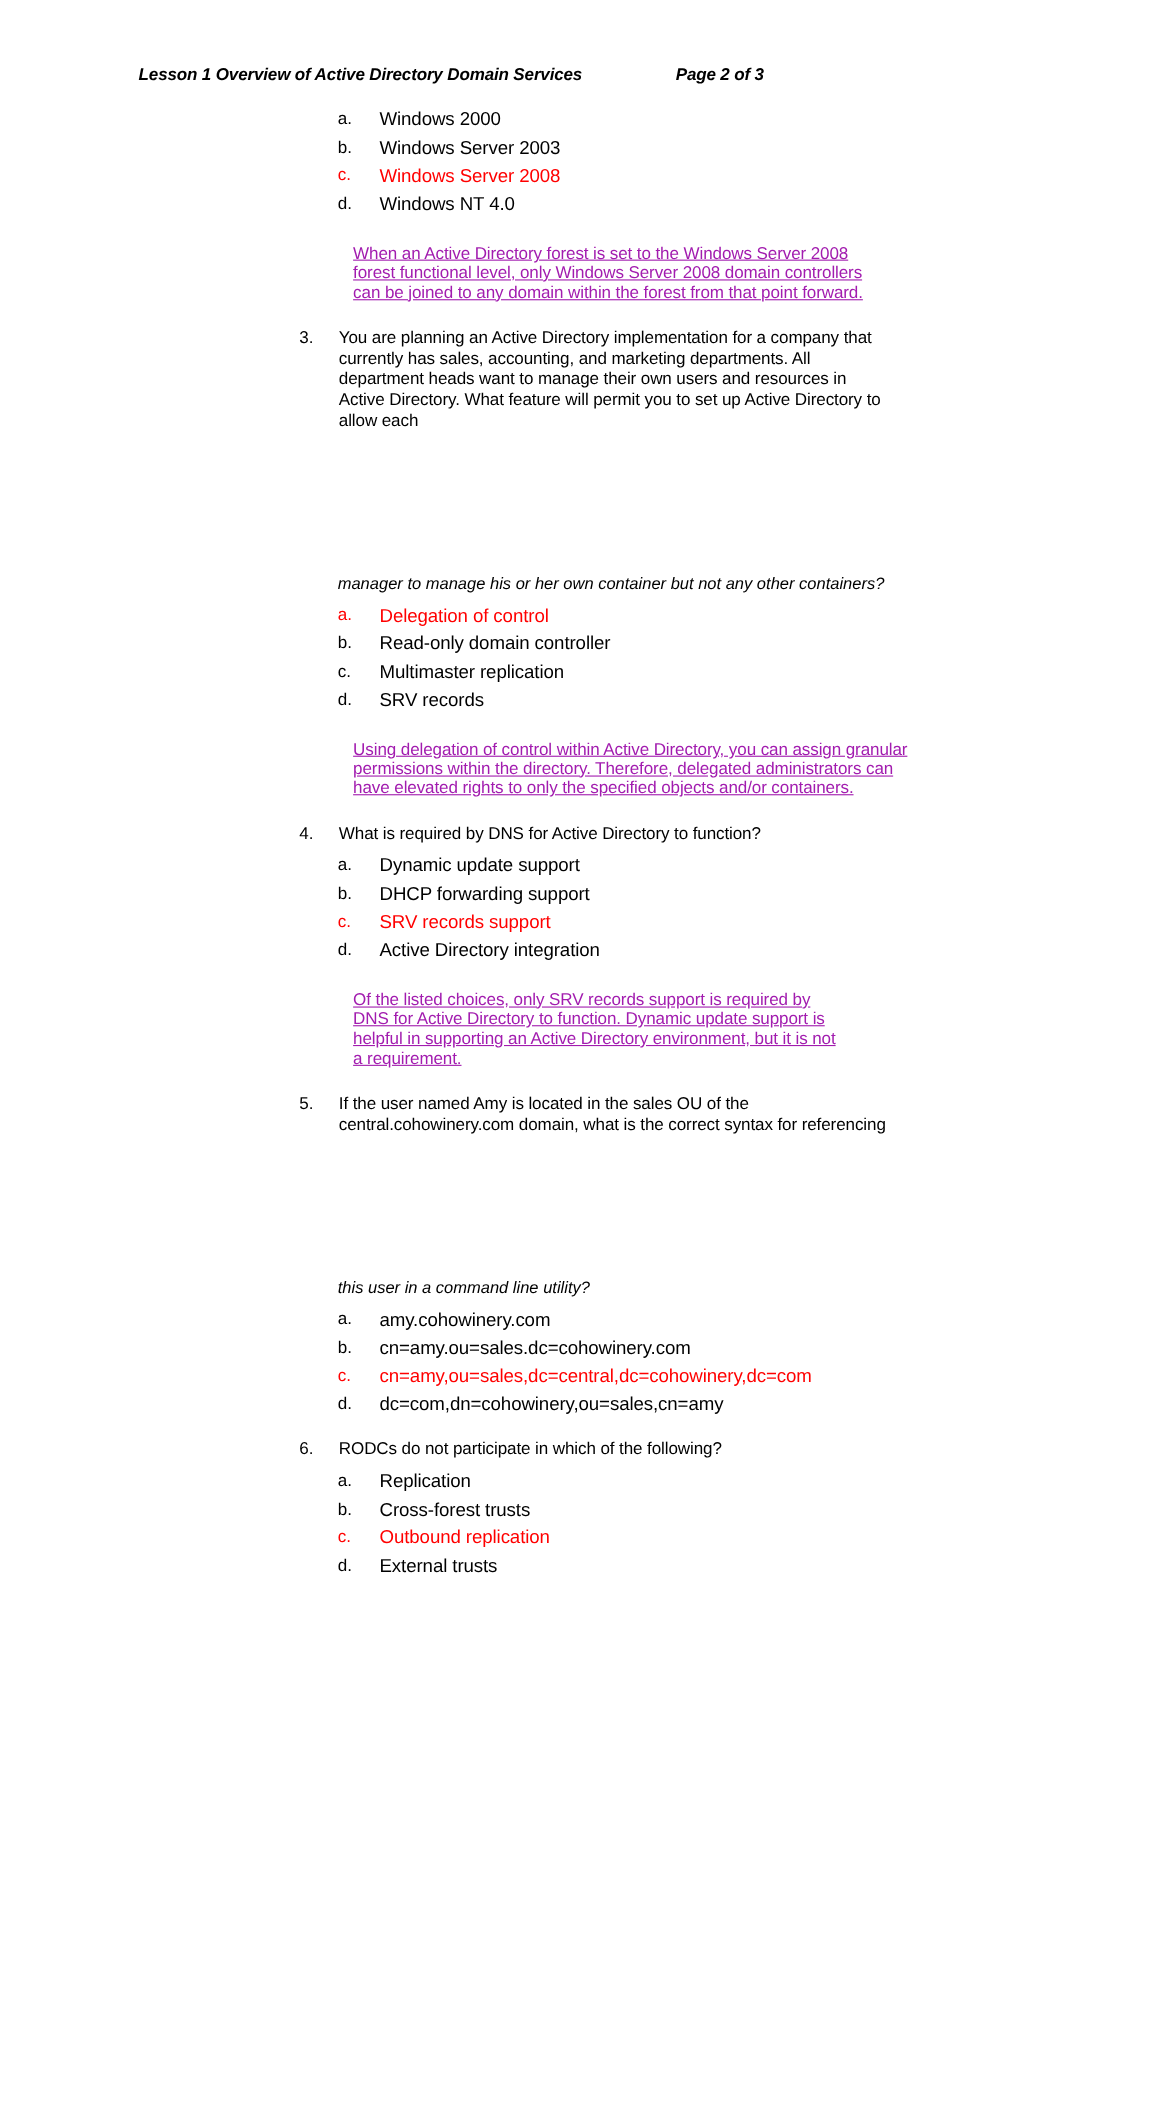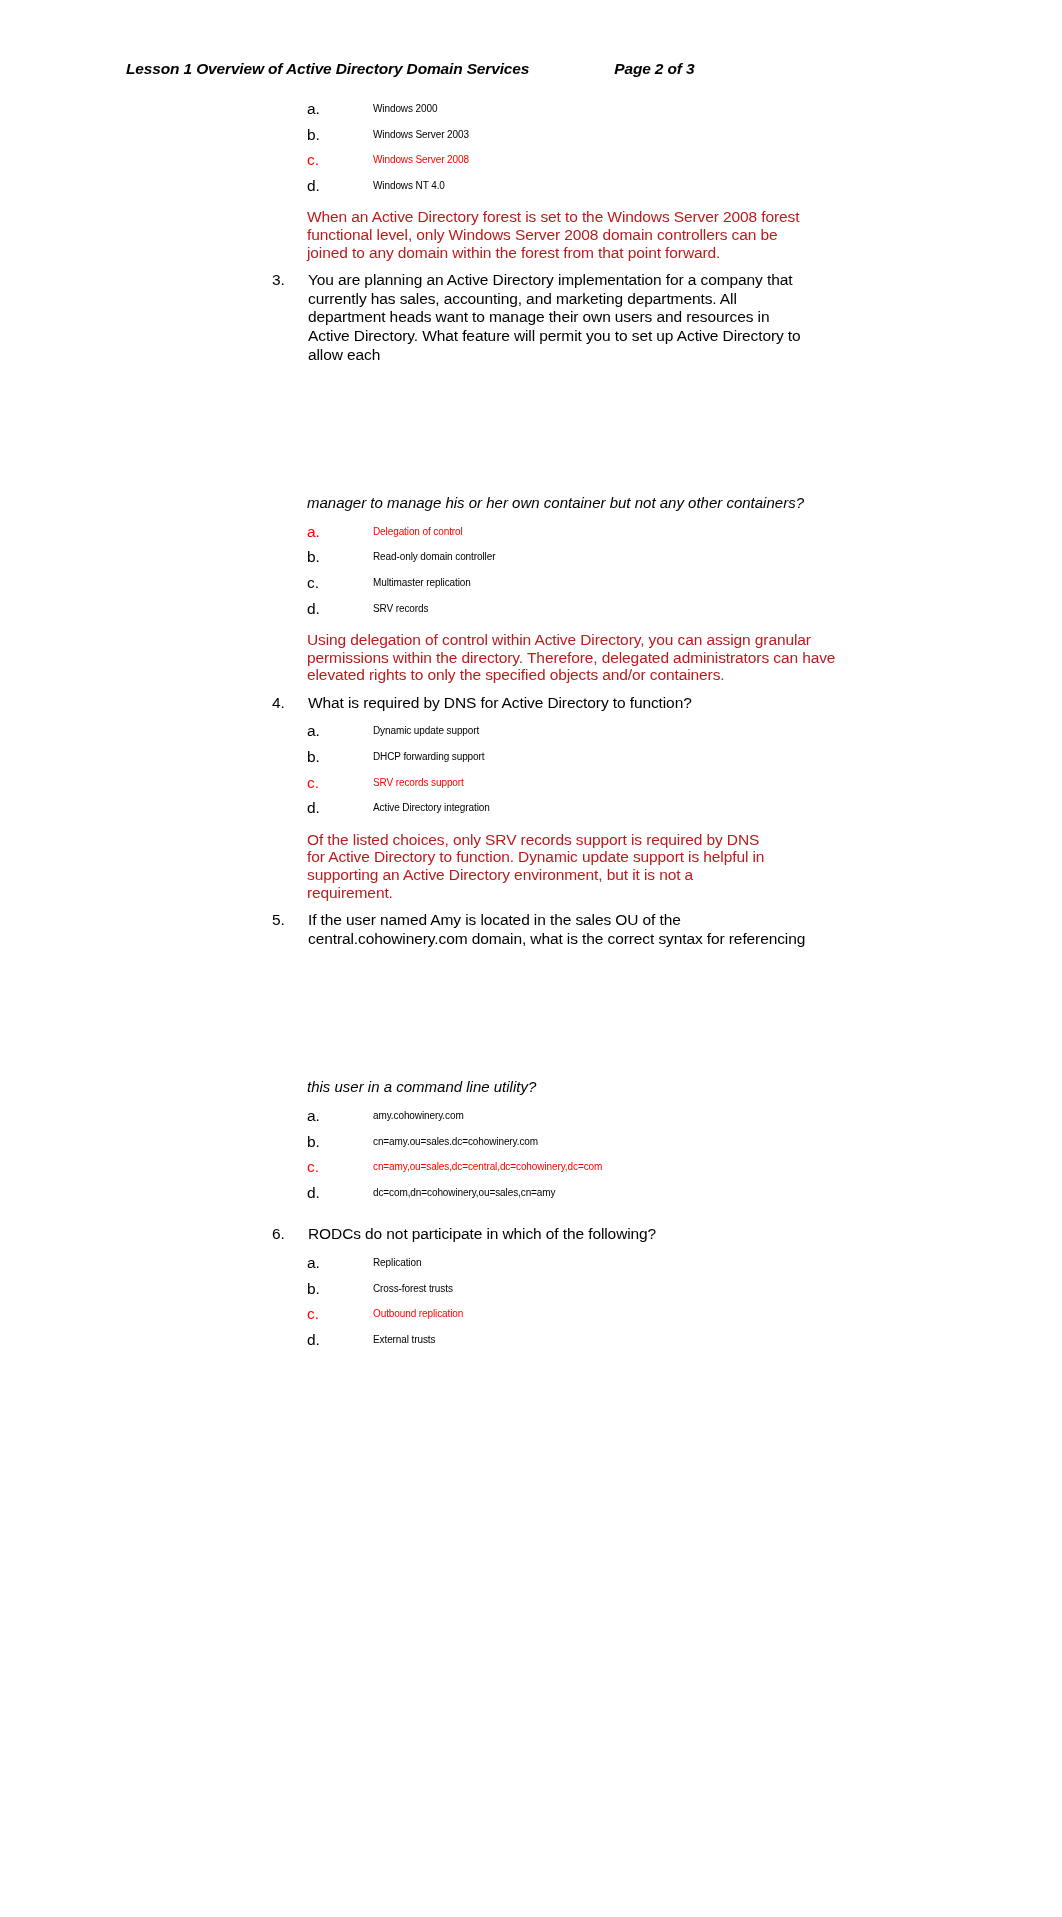--- a/index.html
+++ b/index.html
@@ -88,33 +88,33 @@
     margin: 0 0 7px 0;
   }
   .a-letter {
     width: 38px;
     flex: 0 0 38px;
     font-size: 15.5px;
     line-height: 18.6px;
   }
   .a-text {
     flex: 1 1 auto;
-    font-size: 10px;
+    font-size: 17px;
     line-height: 18.6px;
     letter-spacing: -0.1px;
-    margin-left: 28px;
   }
 
   
   .explain {
-    color: #b91c1c;
+    color: #a21caf;
     font-size: 15.5px;
     line-height: 17.6px;
     letter-spacing: -0.1px;
-    margin: 0;
+    margin: 14px;
+    text-decoration: underline;
   }
 
   .correct { color: #ff0000; }
 
   
   .indent-q {       
     margin-left: 272px;
   }
   .indent-a {       
     margin-left: 307px;

